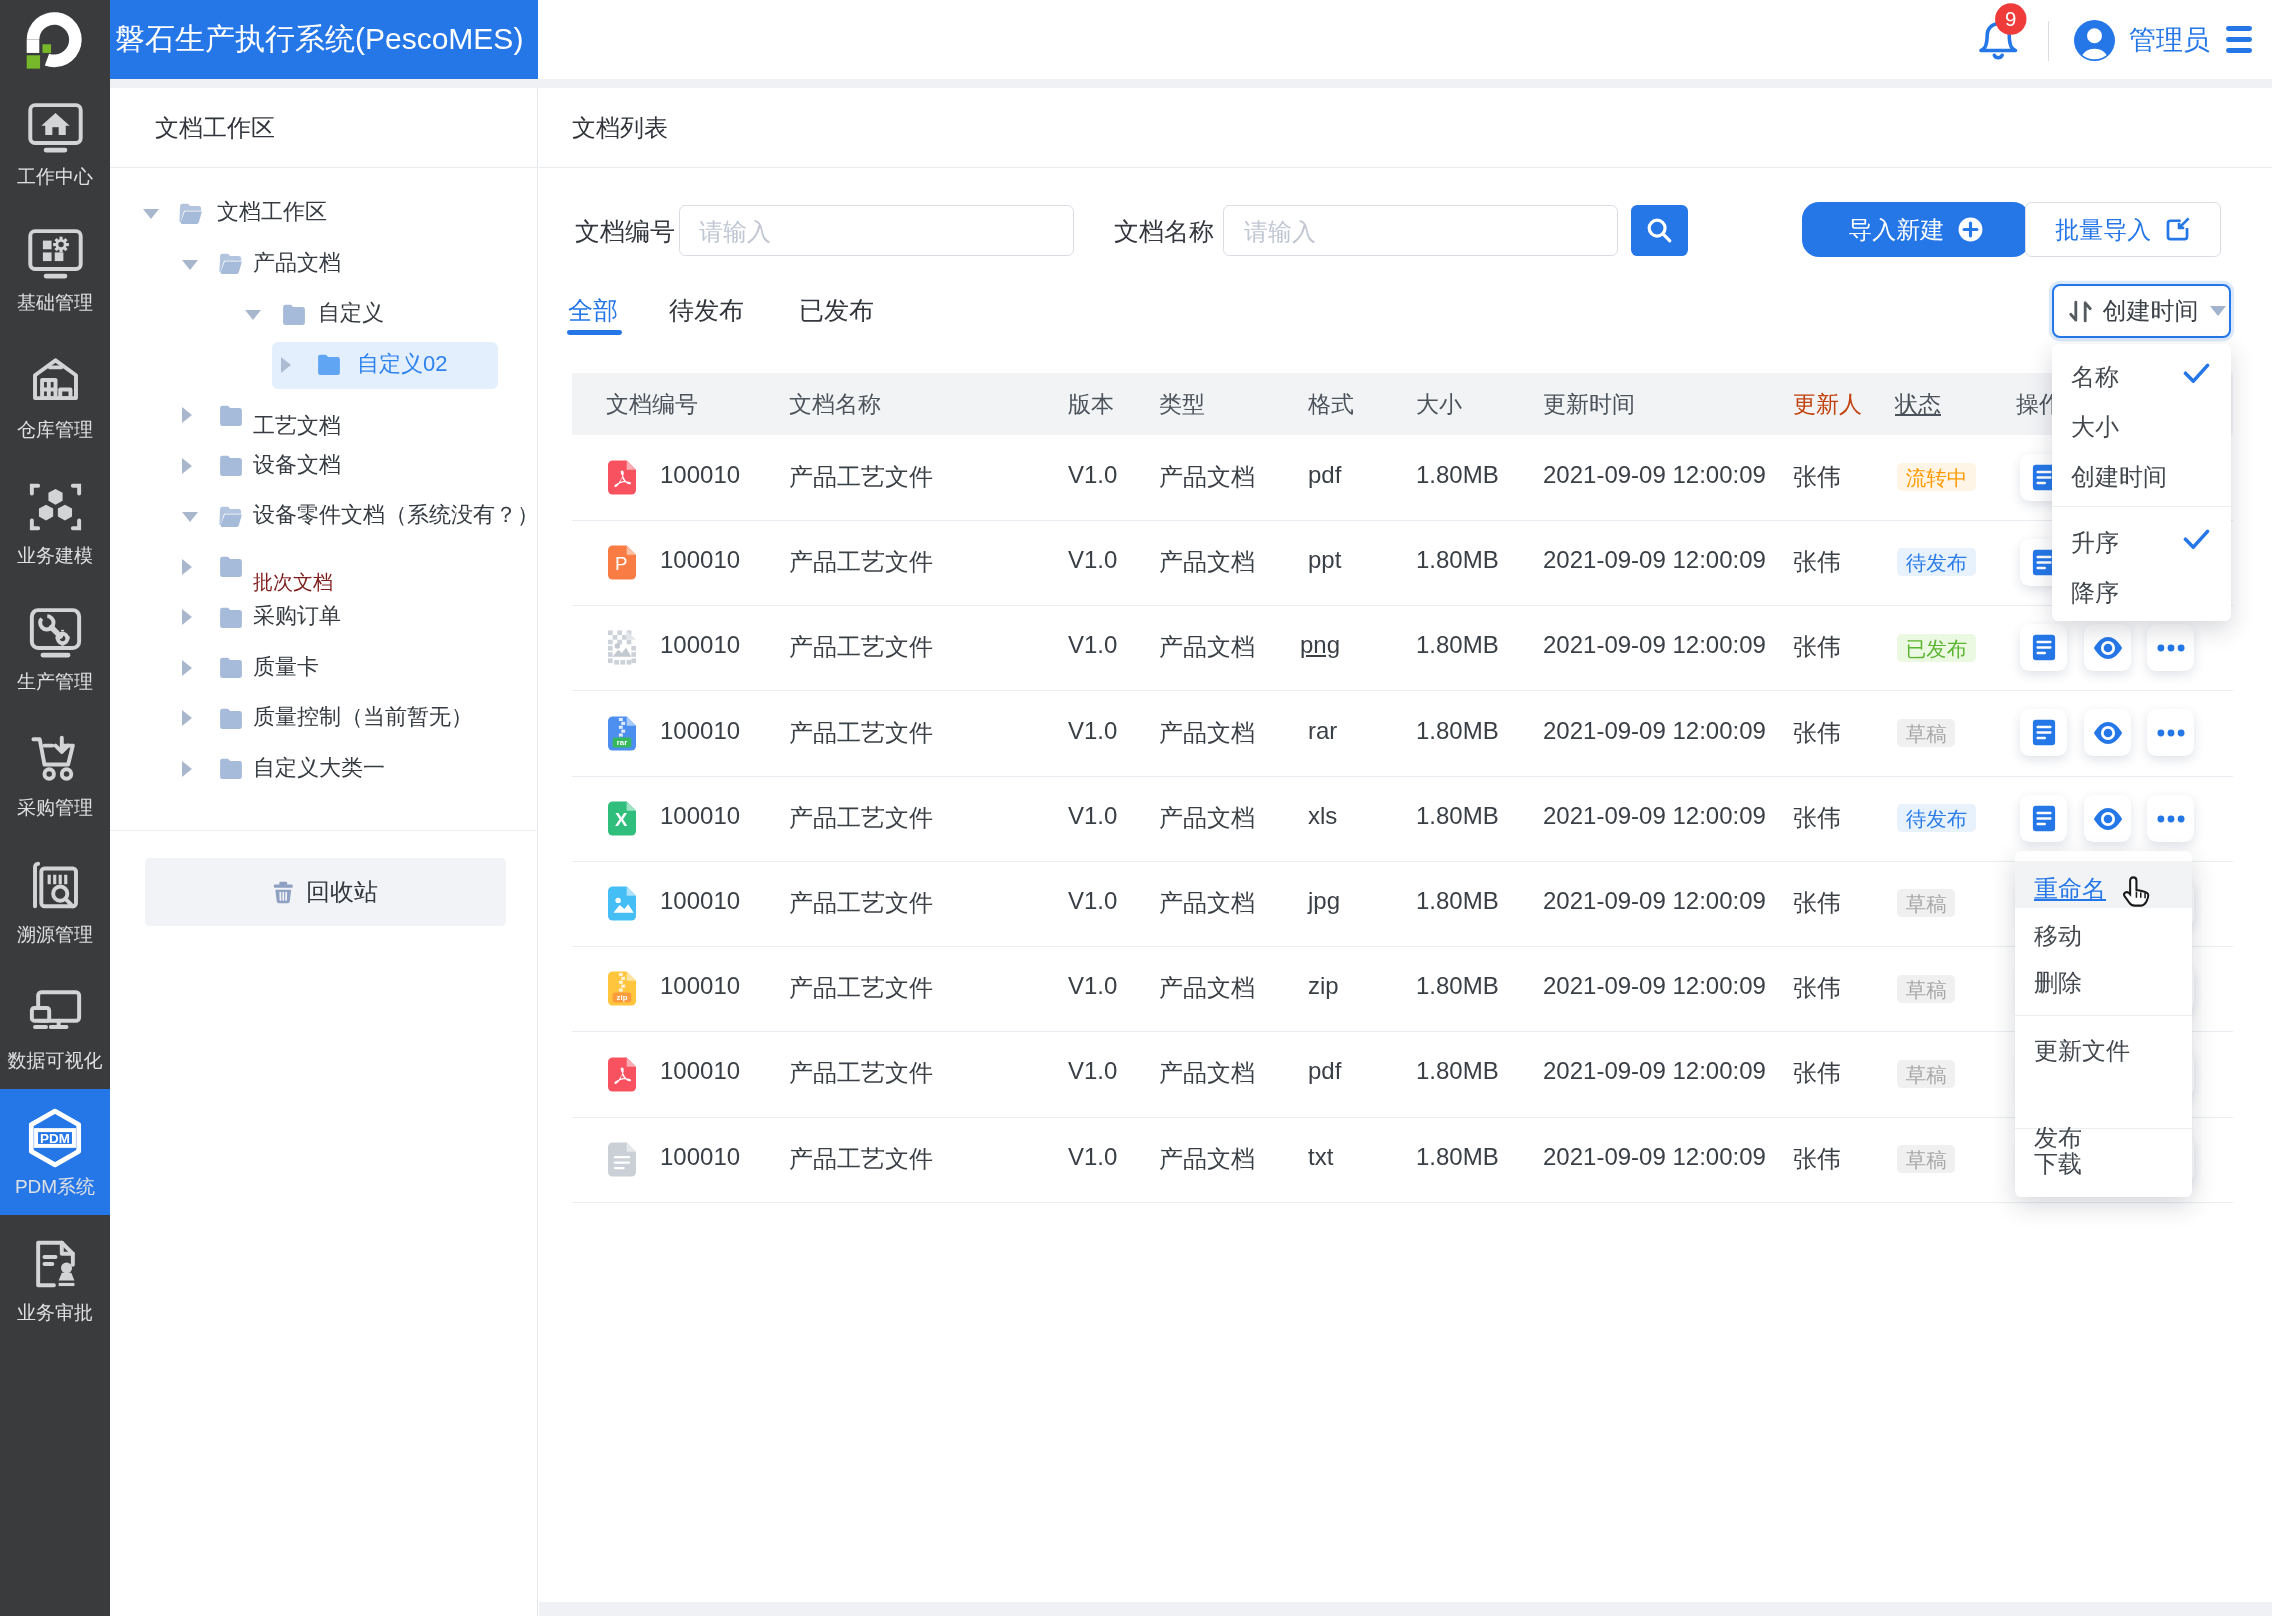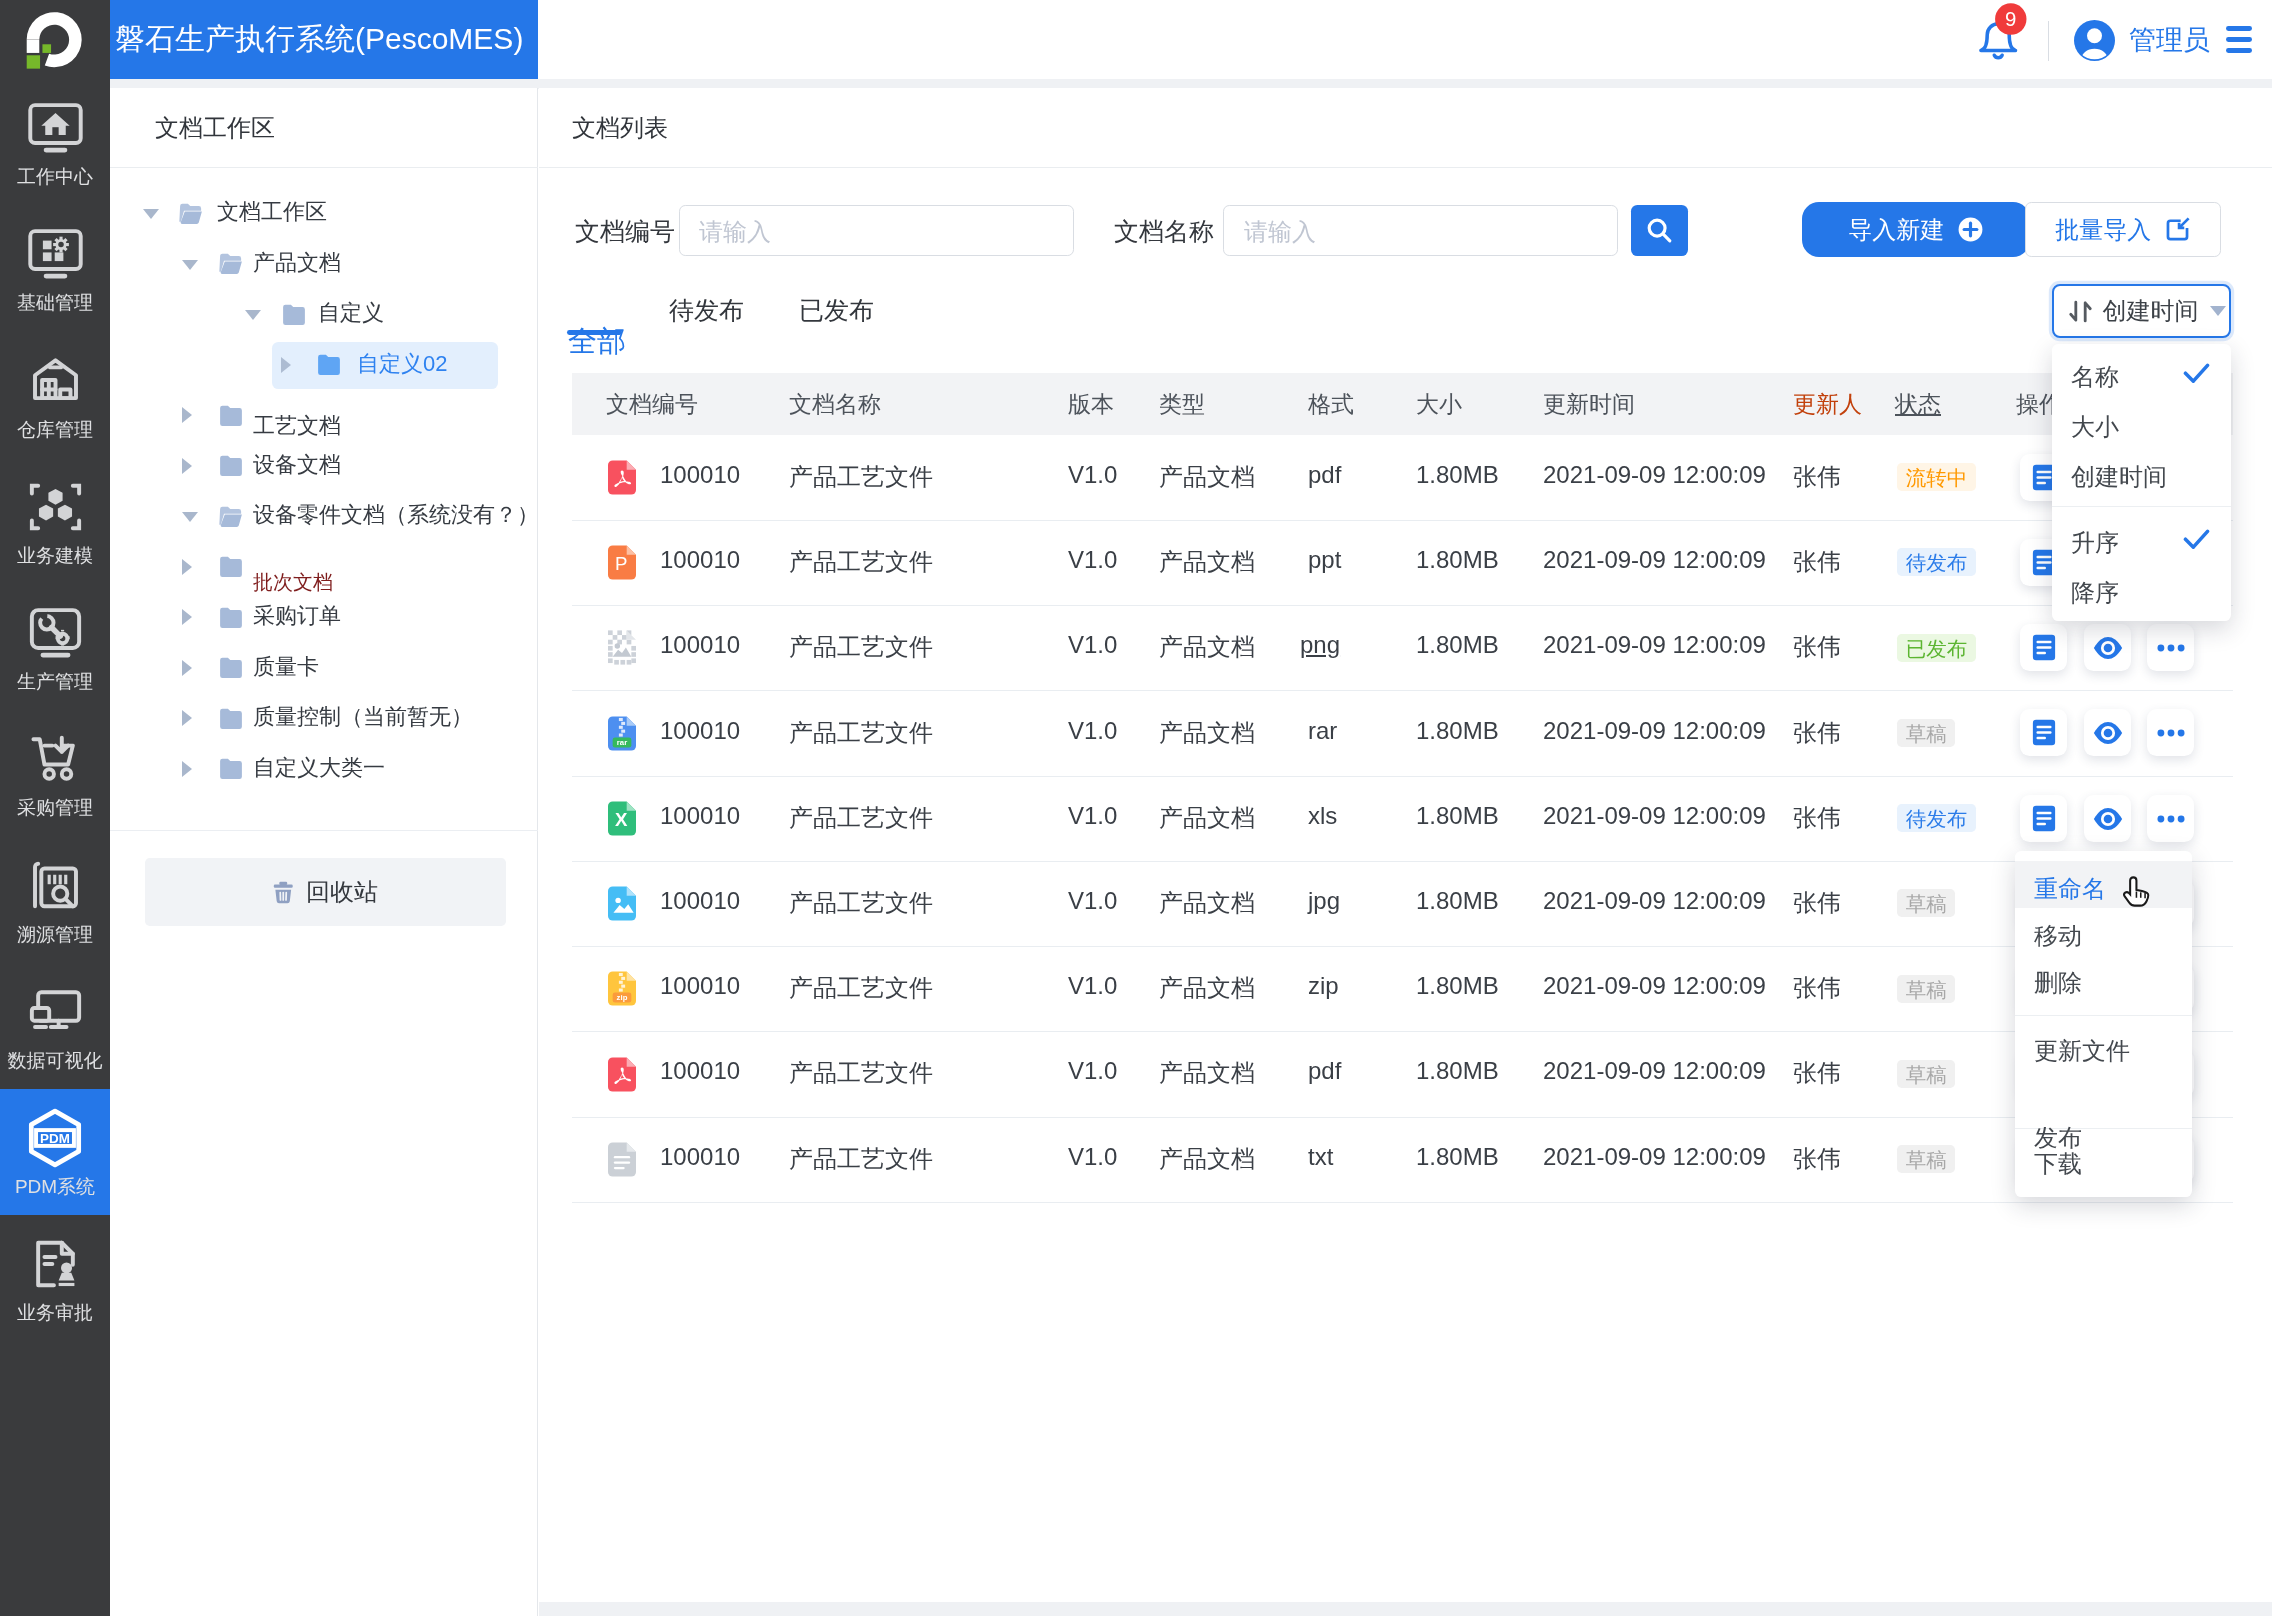--- a/index.html
+++ b/index.html
@@ -257,21 +257,21 @@
       <line x1="17" y1="9" x2="17" y2="25" stroke="#2577E8" stroke-width="4" stroke-linecap="round"></line>
     </svg>
   </div>
 <div class="ab flex" style="left:2025px;top:202px;width:196px;height:55px;background:#fff;border:0.8px solid #D9DDE3;border-radius:6.3px;justify-content:center;">
 <span style="font-size:24px;color:#2577E8;">批量导入</span>
 <svg width="27" height="27" viewBox="0 0 34 34" style="margin-left:12.6px;">
       <path d="M21 6 H8 a3 3 0 0 0 -3 3 v17 a3 3 0 0 0 3 3 h18 a3 3 0 0 0 3 -3 V15" fill="none" stroke="#2577E8" stroke-width="3.4"></path>
       <path d="M31 3 L19 15 M19 8.5 v6.5 h6.5" fill="none" stroke="#2577E8" stroke-width="3.4"></path>
     </svg>
   </div>
-<div class="ab" style="left:568px;top:294px;font-size:29px;color:#2577E8;margin-top:28px;">全部</div>
+<div class="ab" style="left:568px;top:294px;font-size:25px;color:#2577E8;">全部</div>
 <div class="ab" style="left:567px;top:330px;width:55px;height:4.7px;background:#2577E8;border-radius:2.4px;"></div>
 <div class="ab" style="left:669px;top:294px;font-size:25px;color:#33373D;">待发布</div>
 <div class="ab" style="left:799px;top:294px;font-size:25px;color:#33373D;">已发布</div>
 <div class="ab flex" style="left:2052px;top:284px;width:179px;height:54px;background:#fff;border:2.4px solid #2577E8;border-radius:8px;box-shadow:0 0 0 3.2px rgba(37,119,232,0.16);">
 <svg width="25" height="27" viewBox="0 0 32 34" style="margin-left:14px;">
       <path d="M10 5 V28 M10 28 L3.5 20.5" fill="none" stroke="#555A60" stroke-width="3.6" stroke-linecap="round" stroke-linejoin="round"></path>
       <path d="M22 29 V6 M22 6 L28.5 13.5" fill="none" stroke="#555A60" stroke-width="3.6" stroke-linecap="round" stroke-linejoin="round"></path>
     </svg>
 <span style="font-size:24px;color:#3C4147;margin-left:9.5px;">创建时间</span>
 <div style="margin-left:11px;width:0;height:0;border-left:8.7px solid transparent;border-right:8.7px solid transparent;border-top:10.3px solid #A2B3CE;"></div>
@@ -684,21 +684,21 @@
 <div class="ab" style="left:2071px;top:411px;font-size:24px;color:#43484E;z-index:41;">大小</div>
 <div class="ab" style="left:2071px;top:461px;font-size:24px;color:#43484E;z-index:41;">创建时间</div>
 <div class="ab" style="left:2052px;top:506px;width:179px;height:0.8px;background:#ECEFF2;z-index:41;"></div>
 <div class="ab" style="left:2071px;top:527px;font-size:24px;color:#43484E;z-index:41;">升序</div>
 <div class="ab" style="left:2183px;top:529px;z-index:41;"><svg width="27" height="20.5" viewBox="0 0 34 26">
       <path d="M3 13 L13 23 L31 3" fill="none" stroke="#2577E8" stroke-width="4.5" stroke-linecap="round" stroke-linejoin="round"></path>
     </svg></div>
 <div class="ab" style="left:2071px;top:577px;font-size:24px;color:#43484E;z-index:41;">降序</div>
 <div class="ab" style="left:2015px;top:851px;width:177px;height:346px;background:#fff;border-radius:6.3px;box-shadow:0 8px 25px rgba(25,35,55,0.18);z-index:50;"></div>
 <div class="ab" style="left:2015px;top:861px;width:177px;height:47px;background:#F2F3F5;z-index:51;"></div>
-<div class="ab" style="left:2034px;top:873px;font-size:24px;color:#2577E8;z-index:52;">重命名</div>
+<div class="ab" style="left:2034px;top:873px;font-size:24px;color:#2577E8;z-index:52;text-decoration:underline;">重命名</div>
 <div class="ab" style="left:2123px;top:875px;z-index:53;"><svg width="30" height="33" viewBox="0 0 38 42">
       <path d="M13 3 c2.5 0 4 1.8 4 4 v12 l2.2 0.4 c6 1 10.8 2 12.3 4.5 c1.3 2.3 0.4 5.5 -1.8 9.8 c-1.6 3.2 -3.6 5.3 -8 5.3 h-7 c-2.8 0 -4.8 -1.2 -6.6 -3.6 l-6 -8.2 c-1.3 -1.8 -0.9 -3.6 0.6 -4.7 c1.4 -1 3.4 -0.8 4.8 0.6 l1.5 1.6 V7 c0 -2.2 1.5 -4 4 -4 Z" fill="#fff" stroke="#1A1A1A" stroke-width="2.6"></path>
       <g stroke="#1A1A1A" stroke-width="2">
         <line x1="17" y1="21" x2="17" y2="29"></line>
         <line x1="22.5" y1="22" x2="22.5" y2="29"></line>
         <line x1="28" y1="23" x2="28" y2="29.5"></line>
       </g>
     </svg></div>
 <div class="ab" style="left:2034px;top:920px;font-size:24px;color:#43484E;z-index:52;">移动</div>
 <div class="ab" style="left:2034px;top:967px;font-size:24px;color:#43484E;z-index:52;">删除</div>

